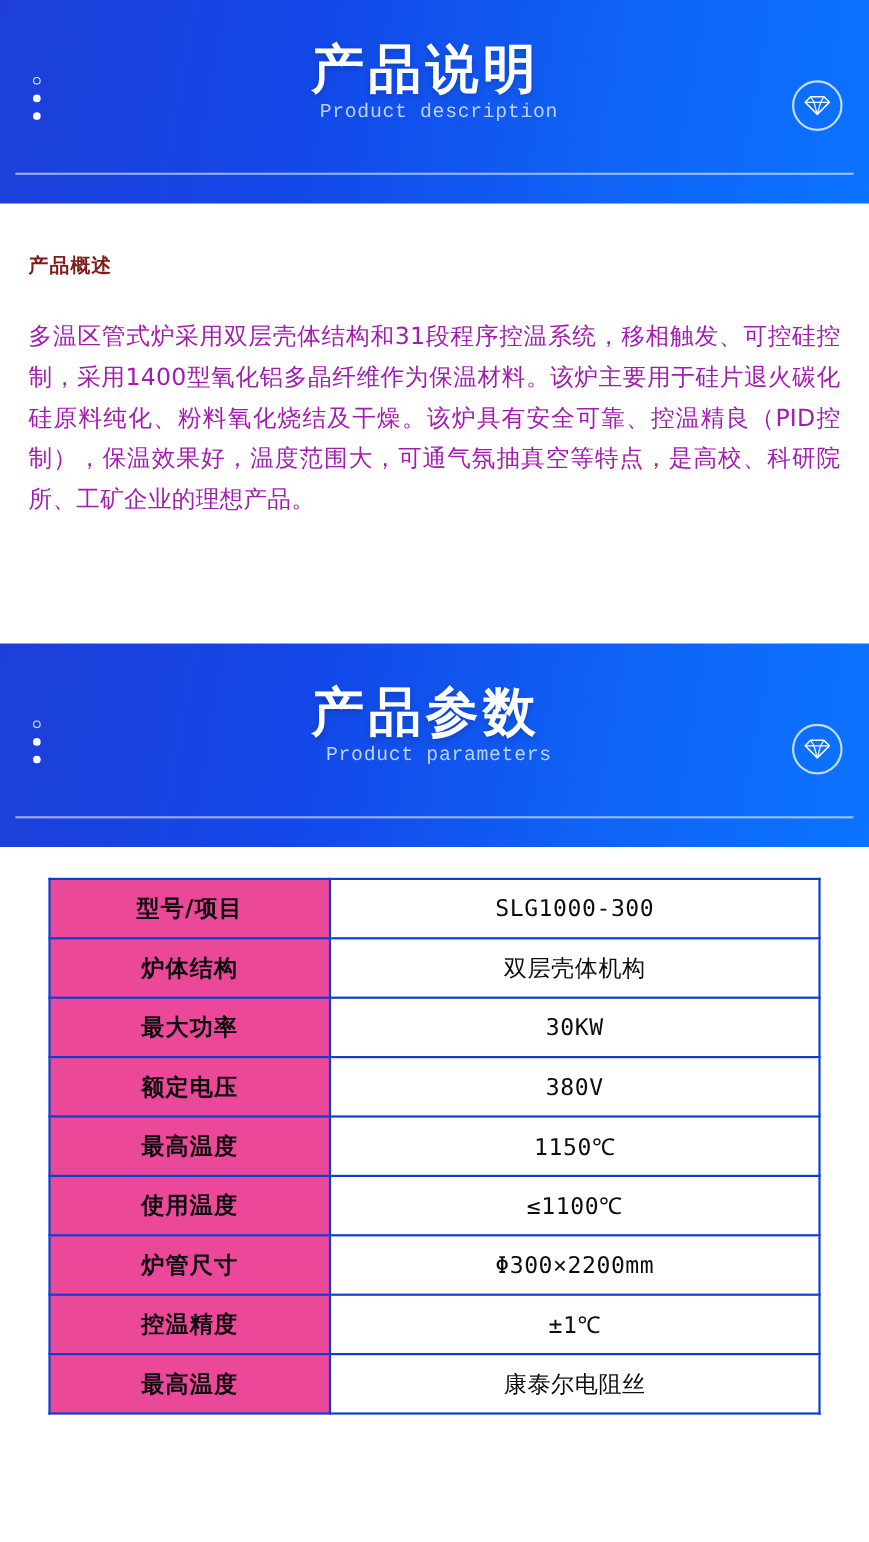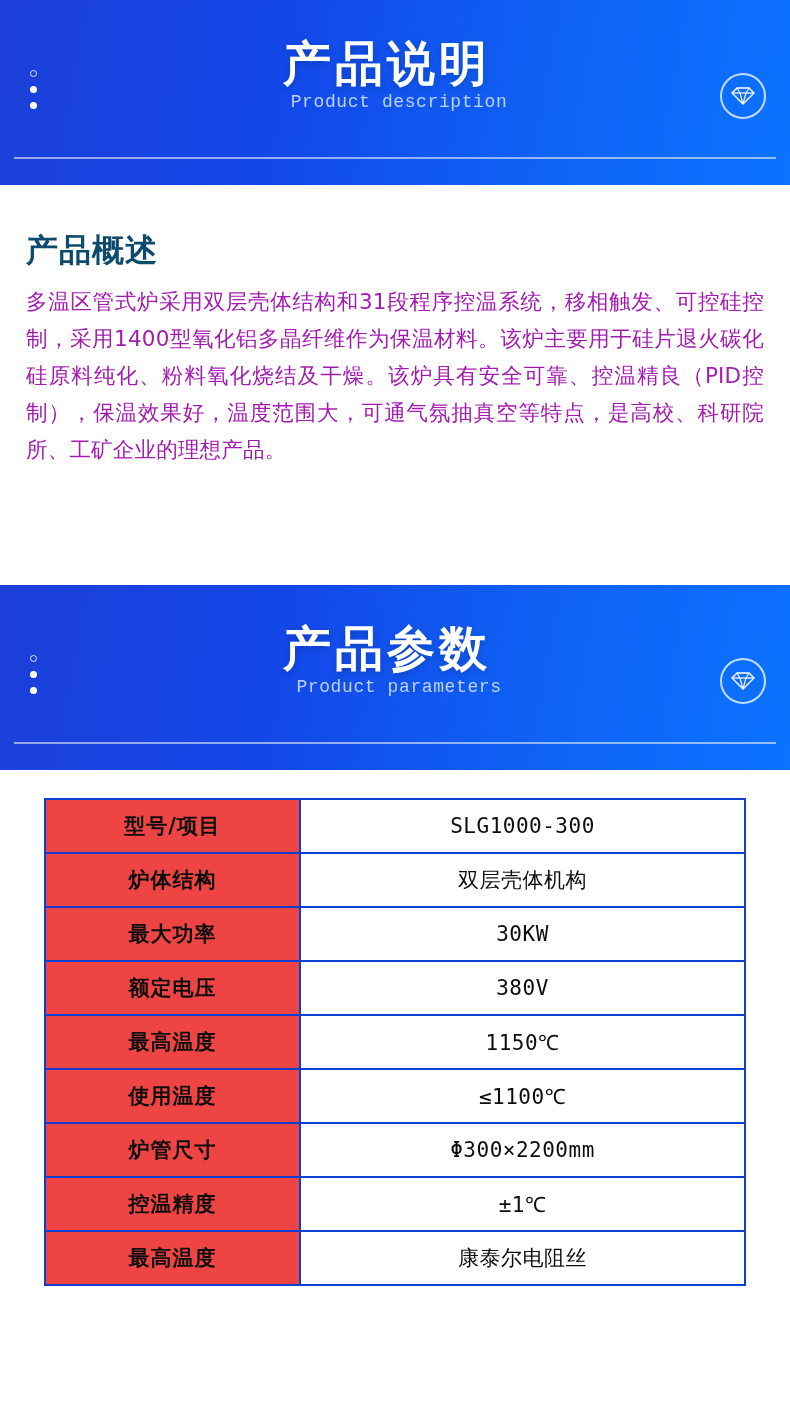--- a/index.html
+++ b/index.html
@@ -96,25 +96,25 @@
   }
   .gem svg { display:block; }
 
   
   .overview {
     padding: 44px 26px 0 26px;
     height: 400px;
   }
   .section-heading {
     font-family: "DejaVu Sans", sans-serif;
-    font-size: 32px;
+    font-size: 18px;
     font-weight: bold;
-    color: #0c4a6e;
+    color: #7f1d1d;
     letter-spacing: 1px;
-    margin-bottom: 10px;
+    margin-bottom: 35px;
   }
   .overview-text {
     font-family: "DejaVu Sans", sans-serif;
     font-size: 21.5px;
     line-height: 37px;
     color: #a21caf;
     text-align: justify;
     letter-spacing: 0.2px;
   }
 
@@ -130,21 +130,21 @@
   }
   table.spec td {
     border: 2px solid #0f3fd0;
     height: 54px;
     text-align: center;
     vertical-align: middle;
     font-family: "DejaVu Sans", sans-serif;
   }
   table.spec td.key {
     width: 255px;
-    background: #ef4444;
+    background: #ec4899;
     font-size: 21px;
     font-weight: bold;
     color: #0d0d0d;
     letter-spacing: 1px;
   }
   table.spec td.val {
     background: #ffffff;
     font-size: 21px;
     color: #0d0d0d;
     font-family: "DejaVu Sans Mono", monospace;

